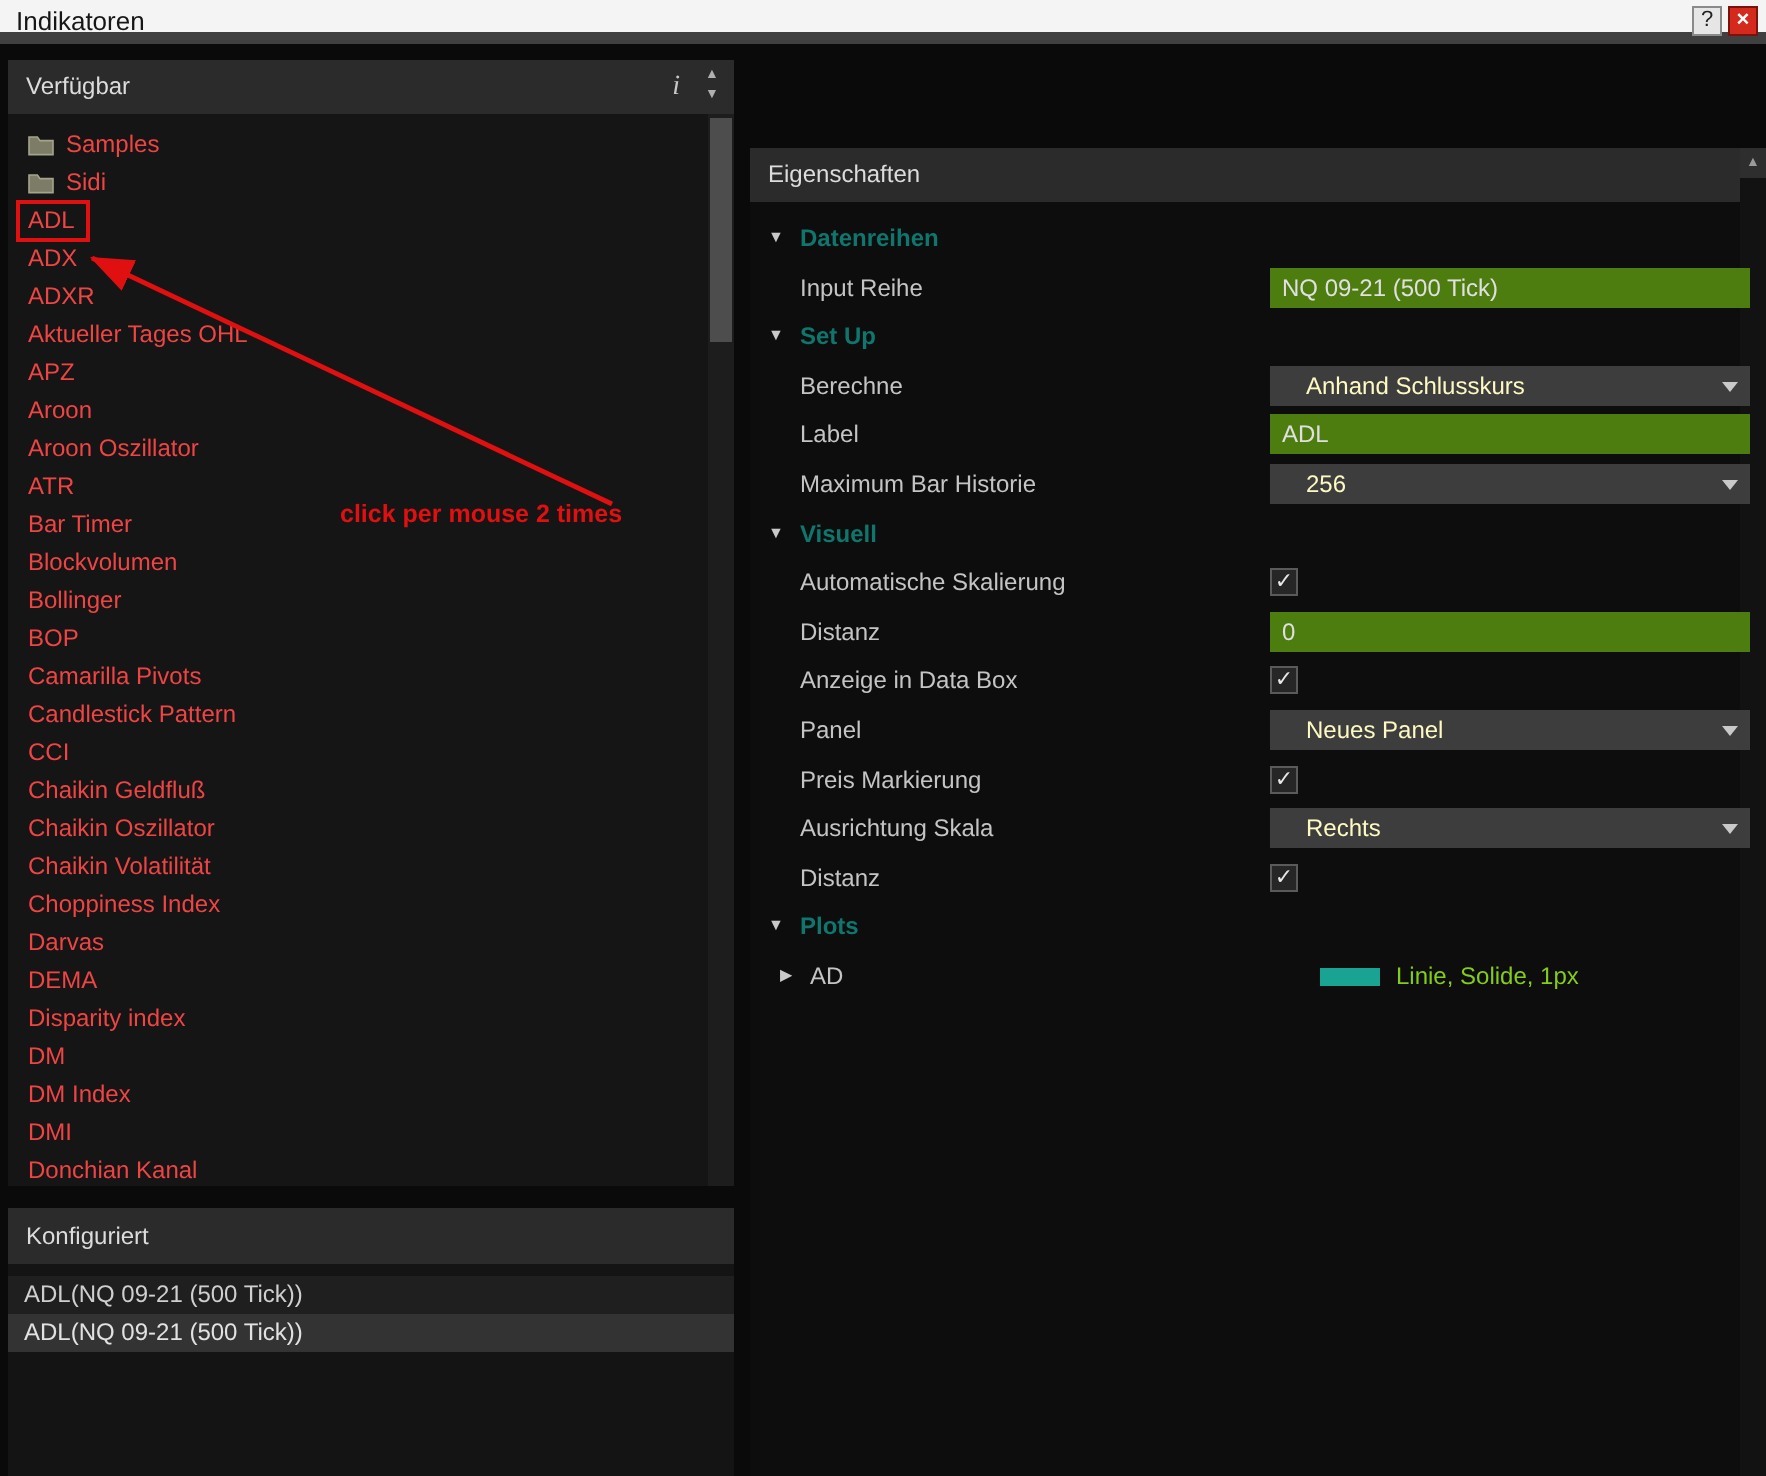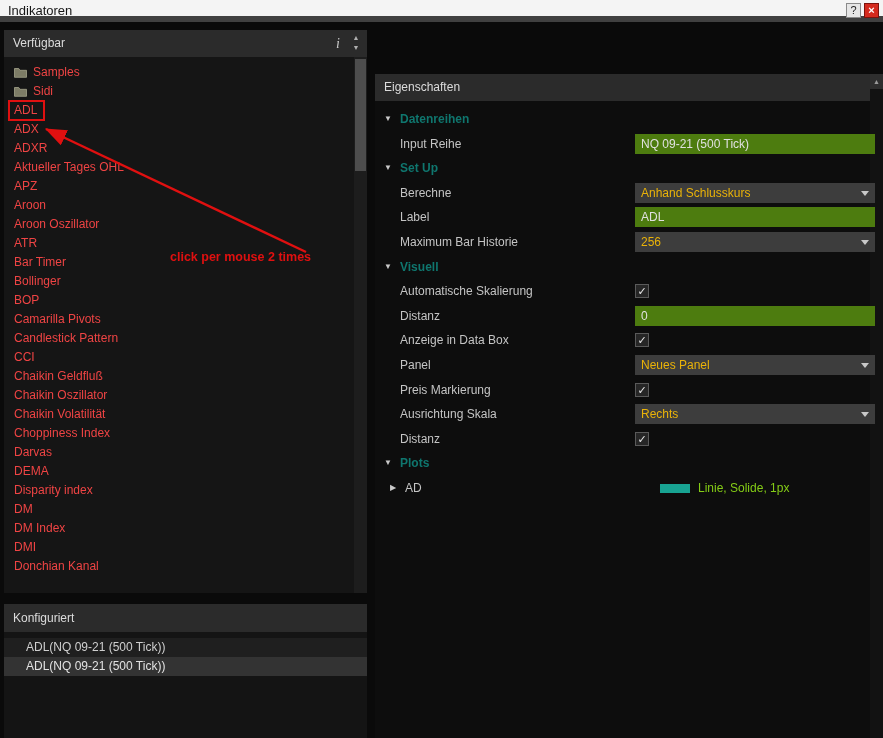--- a/index.html
+++ b/index.html
@@ -61,21 +61,21 @@
     position: absolute; top: 27px; right: 0; width: 13px; bottom: 0;
     background: #1d1d1d;
   }
   .vscroll .thumb { position: absolute; top: 2px; left: 1px; width: 11px; height: 112px; background: #4d4d4d; }
 
   
   .configured-panel { position: absolute; left: 4px; top: 604px; width: 363px; height: 134px; }
   .configured-panel .panel-header { height: 28px; line-height: 28px; }
   .conf-list { position: absolute; top: 28px; left: 0; right: 0; bottom: 0; background: #141414; padding-top: 6px; }
   .conf-item {
-    height: 19px; line-height: 19px; padding-left: 22px;
+    height: 19px; line-height: 19px; padding-left: 8px;
     font-size: 12px; color: #cfcfcf; background: #1f1f1f;
   }
   .conf-item.selected { background: #333333; color: #e2e2e2; }
 
   
   .properties-panel { position: absolute; left: 375px; top: 30px; width: 508px; height: 708px; background: #0d0d0d; margin-top: 44px; }
   .props-scrollbar { position: absolute; top: 0; right: 0; width: 13px; bottom: 0; background: #121212; }
   .props-scrollbar .scroll-up {
     height: 15px; background: #2e2e2e; color: #9a9a9a;
     font-size: 7px; text-align: center; line-height: 15px; cursor: default;
@@ -95,21 +95,21 @@
   .prop-row { position: relative; height: 24.6px; }
   .prop-label { position: absolute; left: 25px; top: 0; line-height: 24.6px; font-size: 12px; color: #c4c4c4; white-space: nowrap; }
   .prop-control { position: absolute; left: 260px; top: 2px; width: 240px; height: 20px; }
 
   .textbox {
     width: 100%; height: 100%; background: #4d7c0f;
     color: #e0e0e0; font-size: 12px; line-height: 20px; padding: 0 6px;
     overflow: hidden; white-space: nowrap;
   }
   .dropdown { position: relative; width: 100%; height: 100%; background: #3d3d3d; cursor: default; }
-  .dropdown .val { display: block; line-height: 20px; font-size: 12px; color: #eab308; padding-left: 6px; }
+  .dropdown .val { display: block; line-height: 20px; font-size: 12px; color: #fef9c3; padding-left: 18px; }
   .dd-arrow {
     position: absolute; right: 6px; top: 8px; width: 0; height: 0;
     border-left: 4px solid transparent; border-right: 4px solid transparent;
     border-top: 5px solid #c9c9c9;
   }
   .checkbox {
     position: absolute; left: 260px; top: 5px; width: 14px; height: 14px;
     background: #262626; border: 1px solid #5a5a5a; cursor: default;
   }
   .checkbox .check { display: block; color: #e8e8e8; font-size: 11px; line-height: 12px; text-align: center; }
@@ -185,20 +185,23 @@
         <span class="lbl">Aroon</span>
       </div>
     <div class="avail-item">
         <span class="lbl">Aroon Oszillator</span>
       </div>
     <div class="avail-item">
         <span class="lbl">ATR</span>
       </div>
     <div class="avail-item">
         <span class="lbl">Bar Timer</span>
+      </div>
+    <div class="avail-item">
+        <span class="lbl">Blockvolumen</span>
       </div>
     <div class="avail-item">
         <span class="lbl">Bollinger</span>
       </div>
     <div class="avail-item">
         <span class="lbl">BOP</span>
       </div>
     <div class="avail-item">
         <span class="lbl">Camarilla Pivots</span>
       </div>

